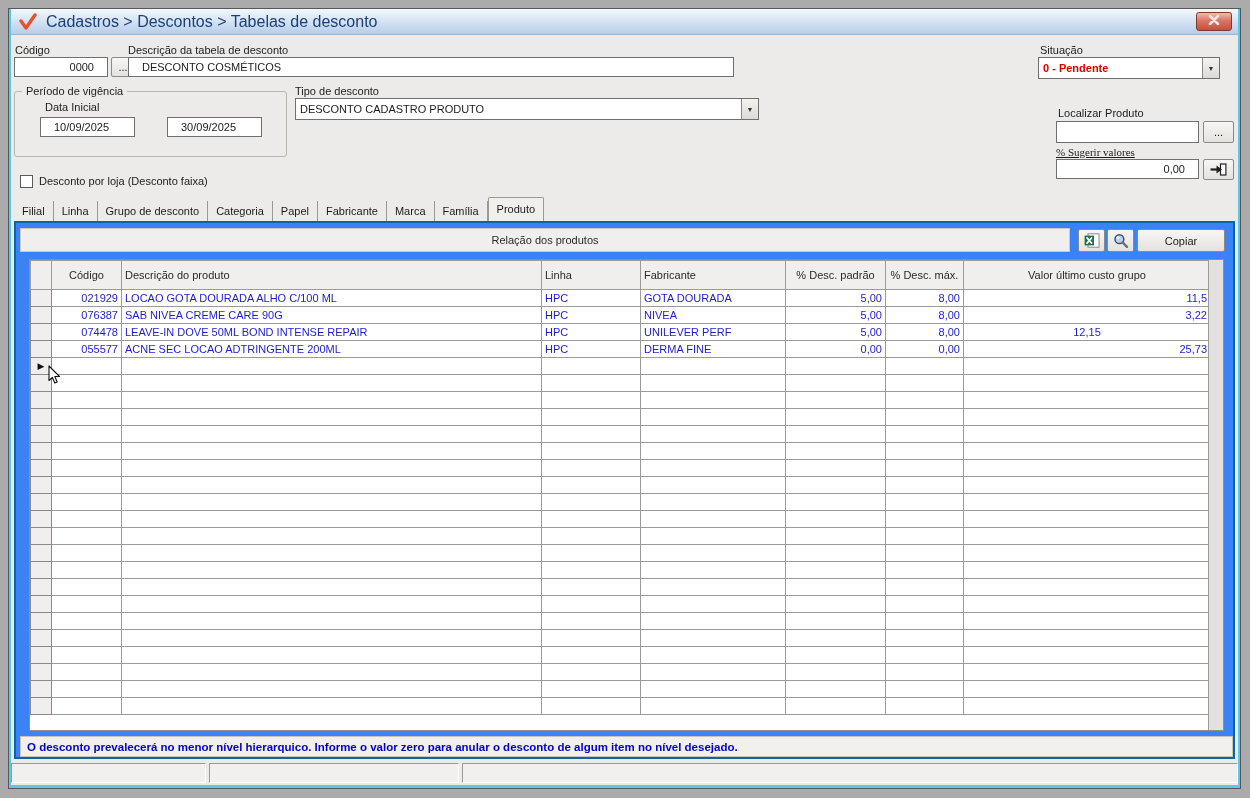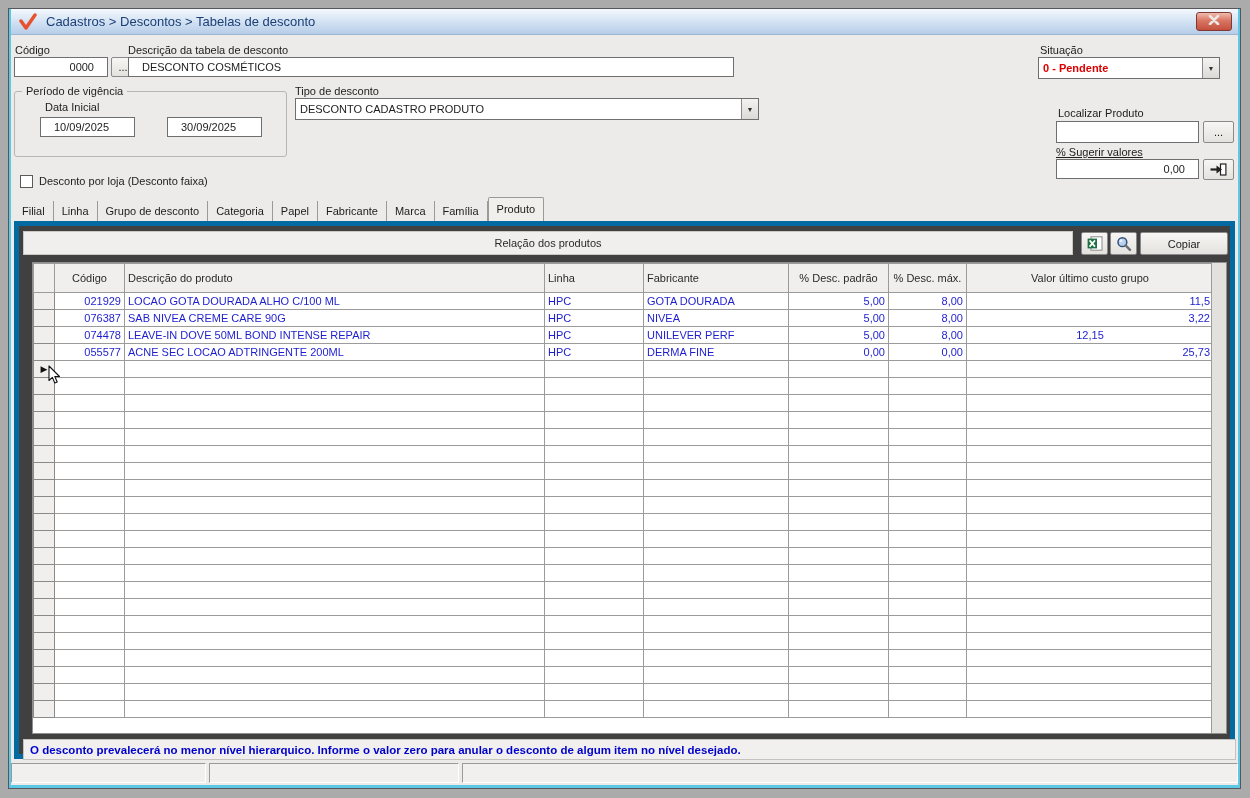--- a/index.html
+++ b/index.html
@@ -21,21 +21,21 @@
     position:absolute; inset:0;
     border-left:2px solid #5bc8e6; border-right:2px solid #5bc8e6; border-bottom:3px solid #5bc8e6;
   }
   .titlebar {
     position:absolute; left:2px; right:2px; top:0; height:26px;
     background:linear-gradient(180deg,#f3f8fd 0%,#d7e5f4 45%,#b6cde8 100%);
     border-bottom:1px solid #9db6d2;
     display:flex; align-items:center;
   }
   .app-icon { width:20px; height:18px; margin-left:7px; }
-  .title-text { margin-left:8px; color:#1b3f77; font-size:13px; }
+  .title-text { margin-left:8px; color:#1b3f77; font-size:16px; }
   .close-btn {
     position:absolute; right:6px; top:3px; width:36px; height:19px;
     background:linear-gradient(180deg,#efbcae 0%,#da7563 45%,#c4503f 100%);
     border:1px solid #7e3a30; border-radius:3px;
     color:#ece6e4; font-weight:bold; font-size:12px; line-height:16px; text-align:center;
     text-shadow:0 1px 1px rgba(90,20,10,.6);
     cursor:default;
   }
   .content { position:absolute; left:2px; right:2px; top:26px; bottom:3px; background:#edebe9; }
   .abs { position:absolute; }
@@ -60,36 +60,36 @@
     border-left:1px solid #8a8a8a;
     display:flex; align-items:center; justify-content:center;
     font-size:7px; color:#333;
   }
   .red-bold { color:#dd0000; font-weight:bold; }
   .groupbox { border:1px solid #b9b6b1; border-radius:3px; }
   .groupbox .legend {
     position:absolute; top:-7px; left:7px; background:#edebe9; padding:0 4px; white-space:nowrap;
   }
   .checkbox { width:13px; height:13px; background:#fff; border:1px solid #5a5a5a; }
-  .underline { text-decoration:underline; }
+  .underline { text-decoration:underline;font-family:Liberation Serif, serif; }
 
   
   .tabbar { display:flex; align-items:flex-end; height:24px; }
   .tab {
     height:20px; line-height:20px; padding:0 8px; margin-bottom:0;
     border-right:1px solid #9a9a9a; color:#1c1c1c; cursor:default; white-space:nowrap;
   }
   .tab.active {
     height:24px; line-height:22px;
     border:1px solid #9a9a9a; border-bottom:none; border-radius:2px 2px 0 0;
     background:#f0efec; position:relative; z-index:2;
   }
 
   .bigpanel {
-    background:#404040; border:5px solid #0369a1;
+    background:#3b82f6; border:2px solid #0369a1;
   }
   .relacao-bar {
     background:#f0efed; border:1px solid #cb c8c3; border:1px solid #cbc8c3;
     display:flex; align-items:center; justify-content:center; color:#2a2a2a;
   }
   .iconbtn { padding:0; }
 
   
   .grid { overflow:hidden; background:#fff; border:1px solid #8f8f8f; }
   table.grid-t { border-collapse:collapse; table-layout:fixed; width:1180px; }

